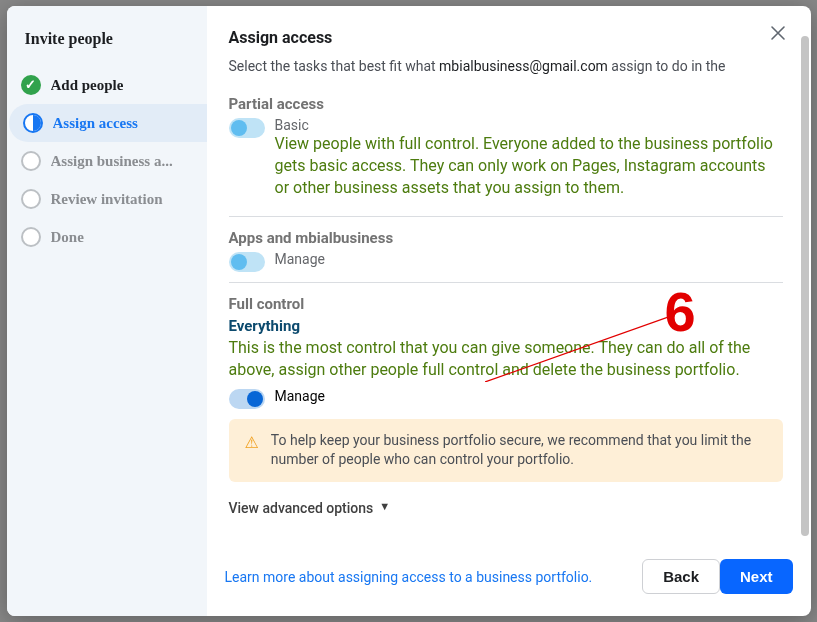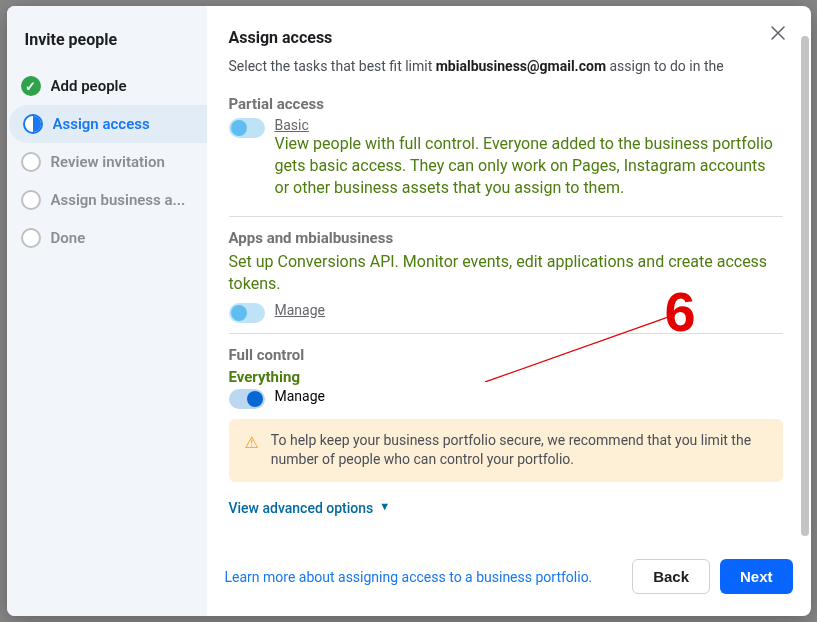--- a/index.html
+++ b/index.html
@@ -1,64 +1,64 @@
 <!DOCTYPE html>
 <html><head>
 <meta charset="utf-8">
 <style>
 * { margin: 0; padding: 0; box-sizing: border-box; }
 body { font-family: -apple-system, BlinkMacSystemFont, "Segoe UI", Roboto, Helvetica, Arial, sans-serif; background: #888; display: flex; align-items: center; justify-content: center; height: 622px; width: 817px; overflow: hidden; }
 .modal { background: #fff; width: 804px; height: 610px; border-radius: 8px; box-shadow: 0 4px 24px rgba(0,0,0,0.3); display: flex; position: relative; }
-.sidebar { width: 200px; background: #f2f6fa; border-top-left-radius: 8px; border-bottom-left-radius: 8px; padding: 0; flex-shrink: 0; }
+.sidebar { width: 200px; background: #f2f6fa; border-top-left-radius: 8px; border-bottom-left-radius: 8px; padding: 0; flex-shrink: 0; font-family: Liberation Serif, serif; }
 .sidebar-title { font-size: 16px; font-weight: 700; color: #1c1e21; padding: 24px 16px 18px 18px; }
 .sidebar-step { display: flex; align-items: center; padding: 9px 14px; font-size: 15px; cursor: default; position: relative; }
 .sidebar-step.active { background: #e2ecf7; border-top-left-radius: 20px; border-bottom-left-radius: 20px; margin-left: 2px; }
 .sidebar-step .step-icon { width: 20px; height: 20px; border-radius: 50%; margin-right: 10px; flex-shrink: 0; display: flex; align-items: center; justify-content: center; }
 .step-icon.done { background: #31a24c; }
 .step-icon.current { background: #fff; border: 2px solid #1877f2; position: relative; }
 .step-icon.current::after { content: ""; position: absolute; right: 0; top: 0; bottom: 0; width: 50%; background: #1877f2; border-top-right-radius: 10px; border-bottom-right-radius: 10px; }
 .step-icon.pending { background: #fff; border: 2px solid #bcc0c4; }
 .step-label { font-weight: 600; white-space: nowrap; overflow: hidden; text-overflow: ellipsis; }
 .step-done .step-label { color: #1c1e21; }
 .step-current .step-label { color: #1877f2; }
 .step-pending .step-label { color: #8a8d91; }
 .checkmark { color: #fff; font-size: 13px; font-weight: 700; }
 
 .main { flex: 1; position: relative; overflow: hidden; border-top-right-radius: 8px; border-bottom-right-radius: 8px;}
 .close-btn { position: absolute; top: 16px; right: 22px; width: 22px; height: 22px; display: flex; align-items: center; justify-content: center; cursor: pointer; color: #65676b; font-size: 18px; z-index: 5;}
 .content { padding: 22px 28px 12px 22px; height: calc(100% - 56px); overflow-y: auto; }
 .content h2 { font-size: 16px; font-weight: 700; color: #1c1e21; margin-bottom: 10px; }
 .content .intro { font-size: 14px; color: #4b4f56; margin-bottom: 18px; line-height: 1.4; }
-.intro strong { font-weight: 700; color: #1c1e21; }
+.intro strong { font-weight: 400; color: #1c1e21; }
 .intro-pad { display: block; padding-left: 52px;}
 
 .section-title { font-size: 15px; font-weight: 700; color: #737373; margin-top: 6px; margin-bottom: 4px;}
-.subsection-title { font-size: 15px; font-weight: 700; color: #4d7c0f; margin-bottom: 2px;}
+.subsection-title { font-size: 15px; font-weight: 700; color: #0c4a6e; margin-bottom: 2px;}
 .sub-desc { font-size: 16px; color: #4d7c0f; line-height: 1.4; margin-bottom: 6px;}
 .toggle-row { display: flex; align-items: flex-start; margin-bottom: 10px; }
 .toggle { width: 36px; height: 20px; border-radius: 10px; background: #bfe3f6; position: relative; flex-shrink: 0; margin-right: 10px; margin-top: 1px; cursor: pointer; }
 .toggle .knob { position: absolute; top: 2px; left: 2px; width: 16px; height: 16px; border-radius: 50%; background: #60bdf0; }
 .toggle.on { background: #bcd7f2;}
 .toggle.on .knob { left: 18px; background: #0866d6; }
 .toggle-content { flex: 1; }
-.toggle-label { font-size: 14px; color: #65676b; text-decoration: underline; }
+.toggle-label { font-size: 14px; color: #65676b; }
 .toggle.on + .toggle-content .toggle-label, .toggle-on-label { color: #050505; font-size: 14px; }
 
 hr { border: none; border-top: 1px solid #dadde1; margin: 8px 0 12px; }
 
 .warning { background: #feefd7; border-radius: 6px; padding: 12px 16px; display: flex; align-items: flex-start; font-size: 14px; color: #4b4f56; line-height: 1.4; margin-top: 4px; margin-bottom: 16px;}
 .warning-icon { color: #f0a020; margin-right: 12px; font-size: 16px; flex-shrink: 0; margin-top: 1px;}
 
-.link-row { color: #0369a1; font-size: 14px; font-weight: 500; cursor: pointer; display: inline-flex; margin-bottom: 14px;}
+.link-row { color: #404040; font-size: 14px; font-weight: 500; cursor: pointer; display: inline-flex; margin-bottom: 14px;}
 .link-row .chev { margin-left: 6px; font-size: 11px;}
 .learn-link { color: #1877f2; font-size: 14px; cursor: pointer;}
 
 .footer { position: absolute; bottom: 8px; left: 0; right: 0; padding: 10px 18px 14px; display: flex; align-items: center; justify-content: space-between; background: #fff; }
 .footer-left { flex: 1;}
-.footer-buttons { display: flex; gap: 10px; padding-left: 36px;}
+.footer-buttons { display: flex;  padding-left: 36px;}
 .btn { padding: 8px 20px; border-radius: 6px; font-size: 15px; font-weight: 600; cursor: pointer; border: none;}
 .btn-back { background: #fff; border: 1px solid #ced0d4; color: #1c1e21;}
 .btn-next { background: #0866ff; color: #fff; }
 
 .scrollbar { position: absolute; right: 2px; top: 30px; width: 8px; height: 500px; background: #c4c4c4; border-radius: 4px; }
 
 .annotation-six { position: absolute; top: 273px; left: 458px; color: #e20000; font-size: 56px; font-weight: 700; z-index: 10; pointer-events: none; font-family: Arial, sans-serif;}
 .annotation-line { position: absolute; top: 310px; left: 278px; width: 186px; height: 66px; z-index: 9; pointer-events: none;}
 </style>
 </head>
@@ -73,73 +73,73 @@
           <span class="checkmark">✓</span>
         </div>
       <div class="step-label">Add people</div>
     </div>
     <div class="sidebar-step step-current active">
       <div class="step-icon current"></div>
       <div class="step-label">Assign access</div>
     </div>
     <div class="sidebar-step step-pending">
       <div class="step-icon pending"></div>
-      <div class="step-label">Review invitation</div>
+      <div class="step-label">Assign business a...</div>
     </div>
     <div class="sidebar-step step-pending">
       <div class="step-icon pending"></div>
-      <div class="step-label">Assign business a...</div>
+      <div class="step-label">Review invitation</div>
     </div>
     <div class="sidebar-step step-pending">
       <div class="step-icon pending"></div>
       <div class="step-label">Done</div>
     </div>
   </div>
 
   <div class="main">
     <div class="close-btn">
       <svg width="16" height="16" viewBox="0 0 16 16">
           <path d="M2 2 L14 14 M14 2 L2 14" stroke="#606770" stroke-width="1.6" stroke-linecap="round"></path>
         </svg>
     </div>
 
     <div class="scrollbar"></div>
 
     <div class="content">
       <h2>Assign access</h2>
       <p class="intro">
-        <span>Select the tasks that best fit limit </span><strong>mbialbusiness@gmail.com</strong><span> assign to do in the</span>
+        <span>Select the tasks that best fit what </span><strong>mbialbusiness@gmail.com</strong><span> assign to do in the</span>
       </p>
 
       <div class="section-title">Partial access</div>
       <div class="toggle-row">
         <div class="toggle">
             <div class="knob"></div>
           </div>
         <div class="toggle-content">
           <div class="toggle-label">Basic</div>
           <div class="sub-desc">View people with full control. Everyone added to the business portfolio gets basic access. They can only work on Pages, Instagram accounts or other business assets that you assign to them.</div>
         </div>
       </div>
       <hr>
 
       <div class="section-title">Apps and mbialbusiness</div>
-      <div class="sub-desc">Set up Conversions API. Monitor events, edit applications and create access tokens.</div>
       <div class="toggle-row">
         <div class="toggle">
             <div class="knob"></div>
           </div>
         <div class="toggle-content">
           <div class="toggle-label">Manage</div>
         </div>
       </div>
       <hr>
 
       <div class="section-title">Full control</div>
       <div class="subsection-title">Everything</div>
+      <div class="sub-desc">This is the most control that you can give someone. They can do all of the above, assign other people full control and delete the business portfolio.</div>
       <div class="toggle-row">
         <div class="toggle on">
             <div class="knob"></div>
           </div>
         <div class="toggle-content">
           <div class="toggle-on-label">Manage</div>
         </div>
       </div>
 
       <div class="warning">

